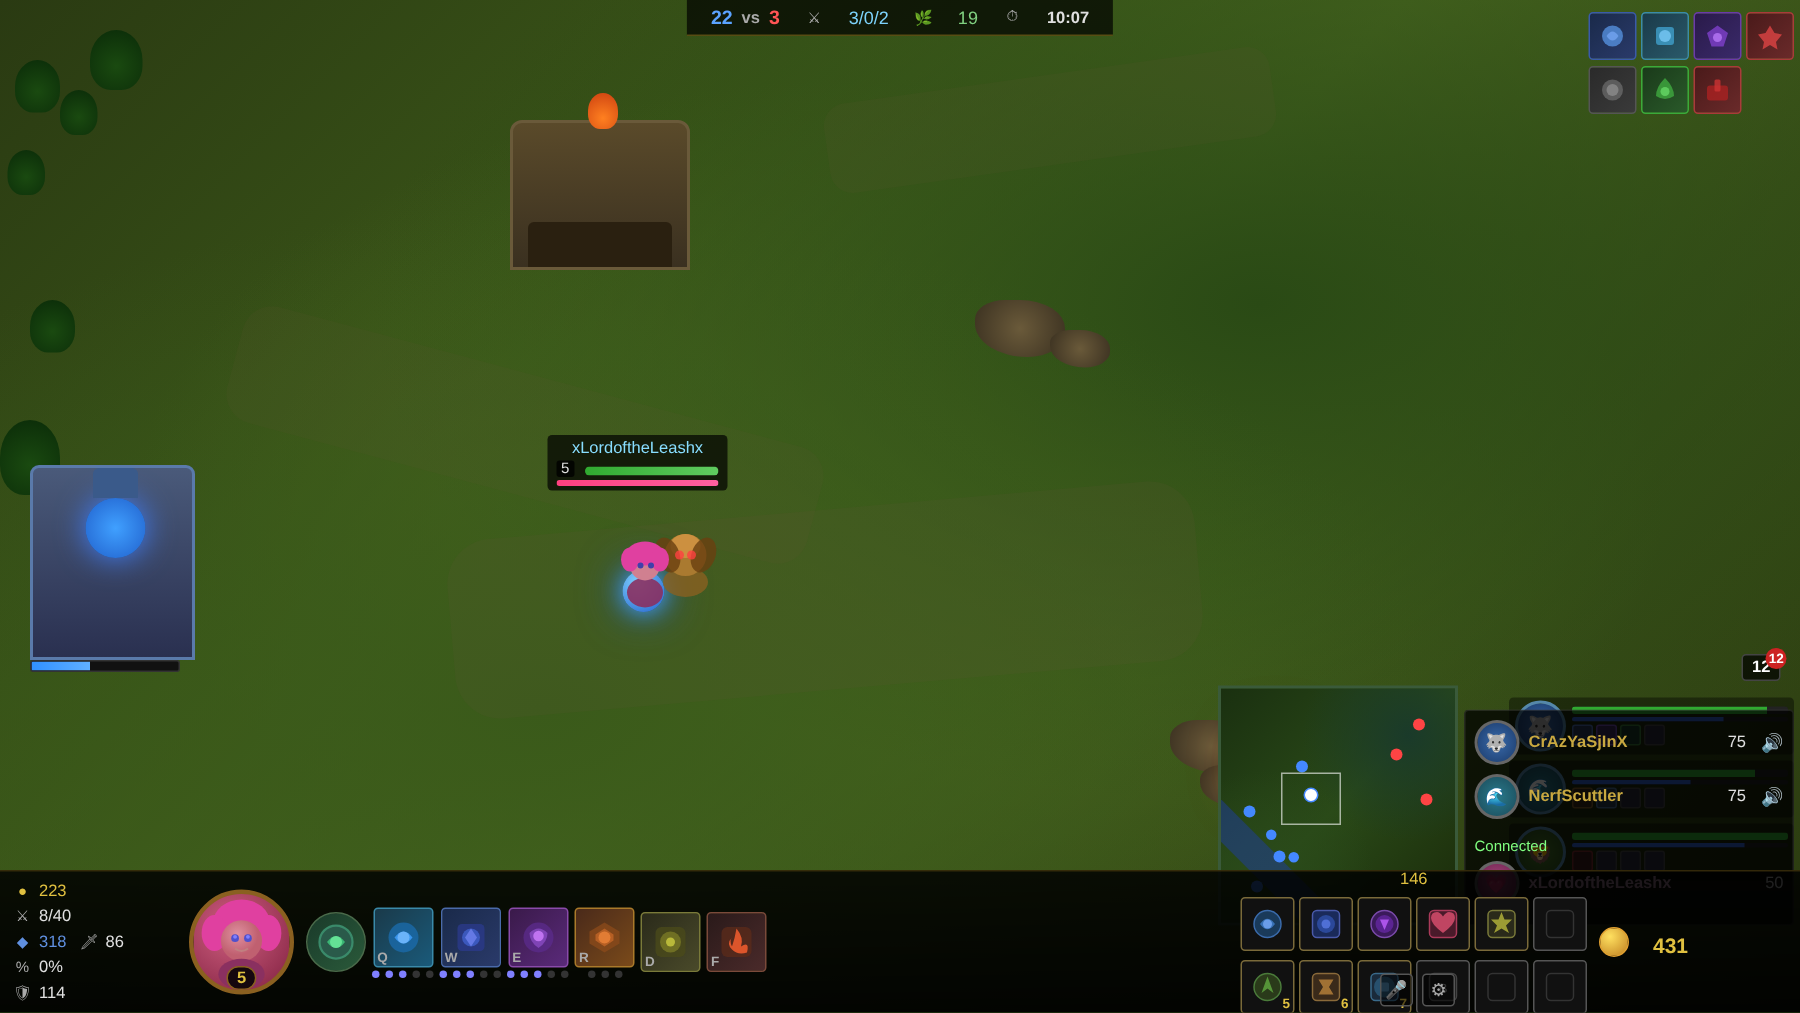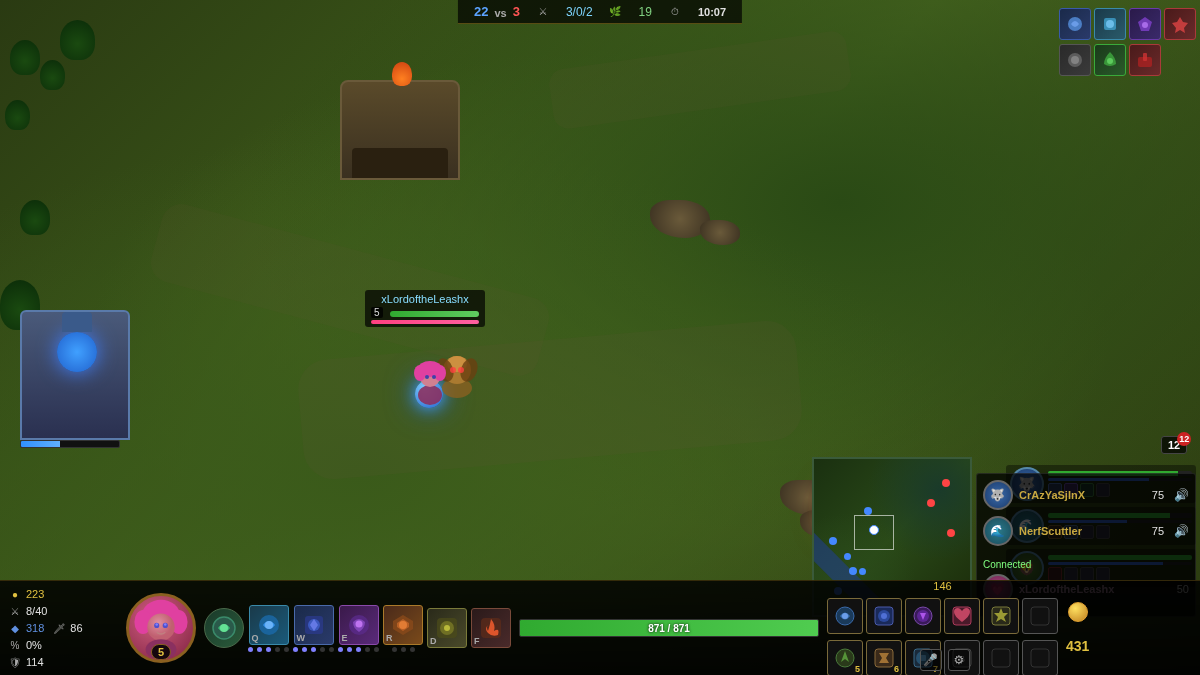--- a/index.html
+++ b/index.html
@@ -33,21 +33,21 @@
       align-items: center;
       gap: 16px;
       padding: 4px 16px;
       background: rgba(0,0,0,0.7);
       border-bottom: 1px solid rgba(255,200,50,0.3);
       z-index: 100;
     }
 
     .hud-score {
       display: flex;
-      align-items: flex-end;
+      align-items: center;
       gap: 6px;
       font-size: 13px;
       font-weight: bold;
     }
 
     .score-blue {
       color: #5ba3ff;
     }
 
     .score-red {
@@ -444,22 +444,22 @@
       bottom: 1px;
       right: 2px;
       font-size: 9px;
       color: #e0c040;
       font-weight: bold;
     }
 
     
     #gold-display {
       display: flex;
-      flex-direction: column;
-      align-items: center;
+      flex-direction: row;
+      align-items: flex-end;
       gap: 16px;
       flex-shrink: 0;
     }
 
     .gold-icon {
       width: 20px;
       height: 20px;
       border-radius: 50%;
       background: radial-gradient(circle at 35% 30%, #ffe060, #c08020);
       border: 1px solid #e0a030;
@@ -1175,26 +1175,20 @@
             <rect x="3" y="3" width="20" height="20" rx="4" fill="#5a2a1a" opacity="0.8"></rect>
             <path d="M13 4 Q18 10 16 16 Q22 12 20 20 Q14 22 10 18 Q6 14 10 10 Q8 12 10 16 Q12 10 13 4Z" fill="#ff6030" opacity="0.8"></path>
           </svg>
           <span class="ability-key-label">F</span>
         </div>
       </div>
     </div>
   </div>
 
   <div id="hp-mana-bars">
-    <div class="bar-container">
-      <div class="bar-bg">
-        <div class="bar-fill-hp" style="width:100%;"></div>
-      </div>
-      <span class="bar-text">871 / 871</span>
-    </div>
   </div>
 
   <div id="items-bar">
 
     <div style="color:#e0c040;font-size:11px;text-align:center;margin-bottom:2px;">
       <span>146</span>
     </div>
     <div class="items-row">
 
       <div class="item-slot has-item">

